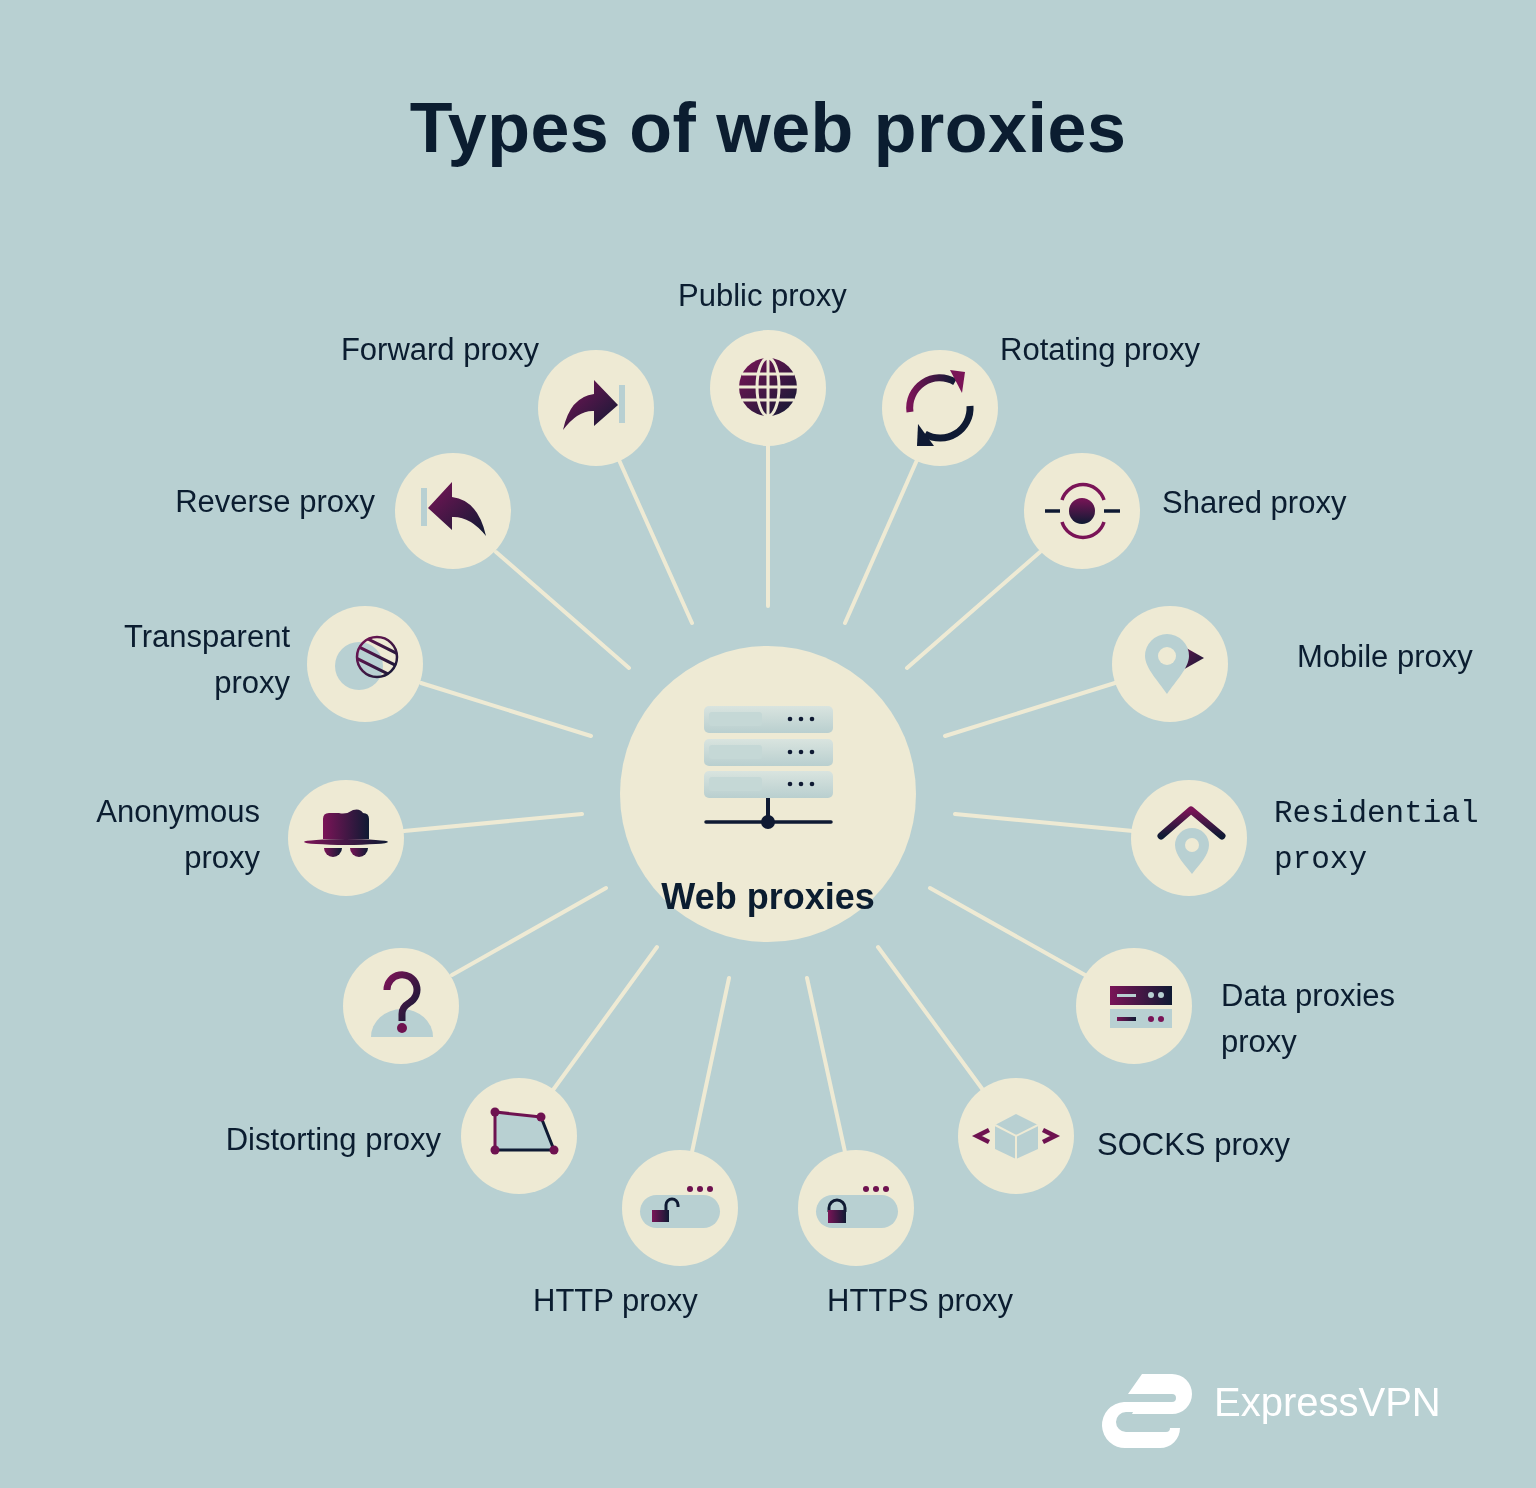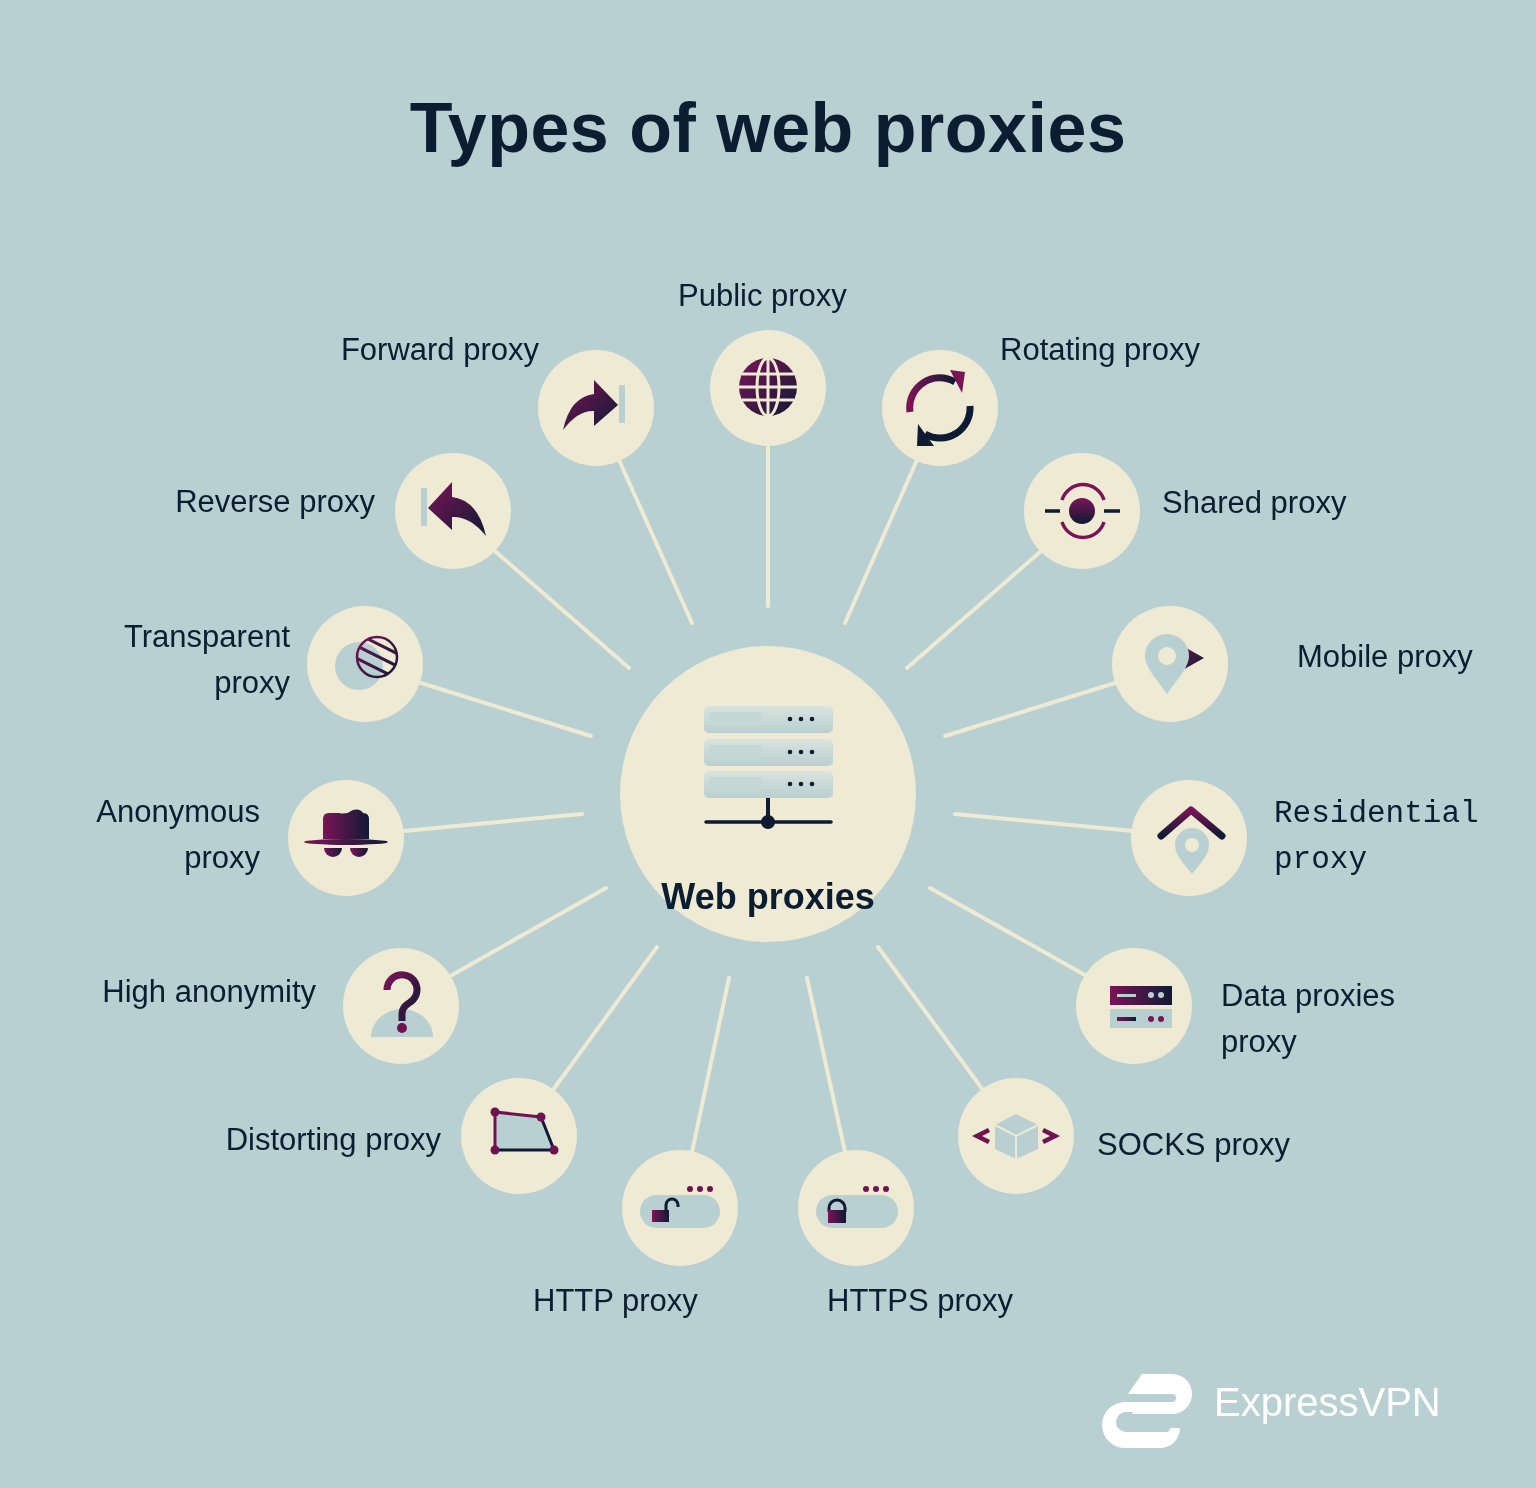--- a/index.html
+++ b/index.html
@@ -241,21 +241,20 @@
 </div>
 <div class="label" style="left:1221px;top:973px;">
   <span class="l2">Data proxies</span>
   <span class="l2">proxy</span>
 </div>
 <div class="label" style="left:1097px;top:1122px;">SOCKS proxy</div>
 <div class="label" style="left:827px;top:1278px;">HTTPS proxy</div>
 <div class="label" style="left:533px;top:1278px;">HTTP proxy</div>
 <div class="label r" style="right:1095px;top:1117px;">Distorting proxy</div>
 <div class="label r" style="right:1220px;top:969px;">
-  <span class="l2">High anonymity</span>
 </div>
 <div class="label r" style="right:1276px;top:789px;">
   <span class="l2">Anonymous</span>
   <span class="l2">proxy</span>
 </div>
 <div class="label r" style="right:1246px;top:614px;">
   <span class="l2">Transparent</span>
   <span class="l2">proxy</span>
 </div>
 <div class="label r" style="right:1161px;top:479px;">Reverse proxy</div>

